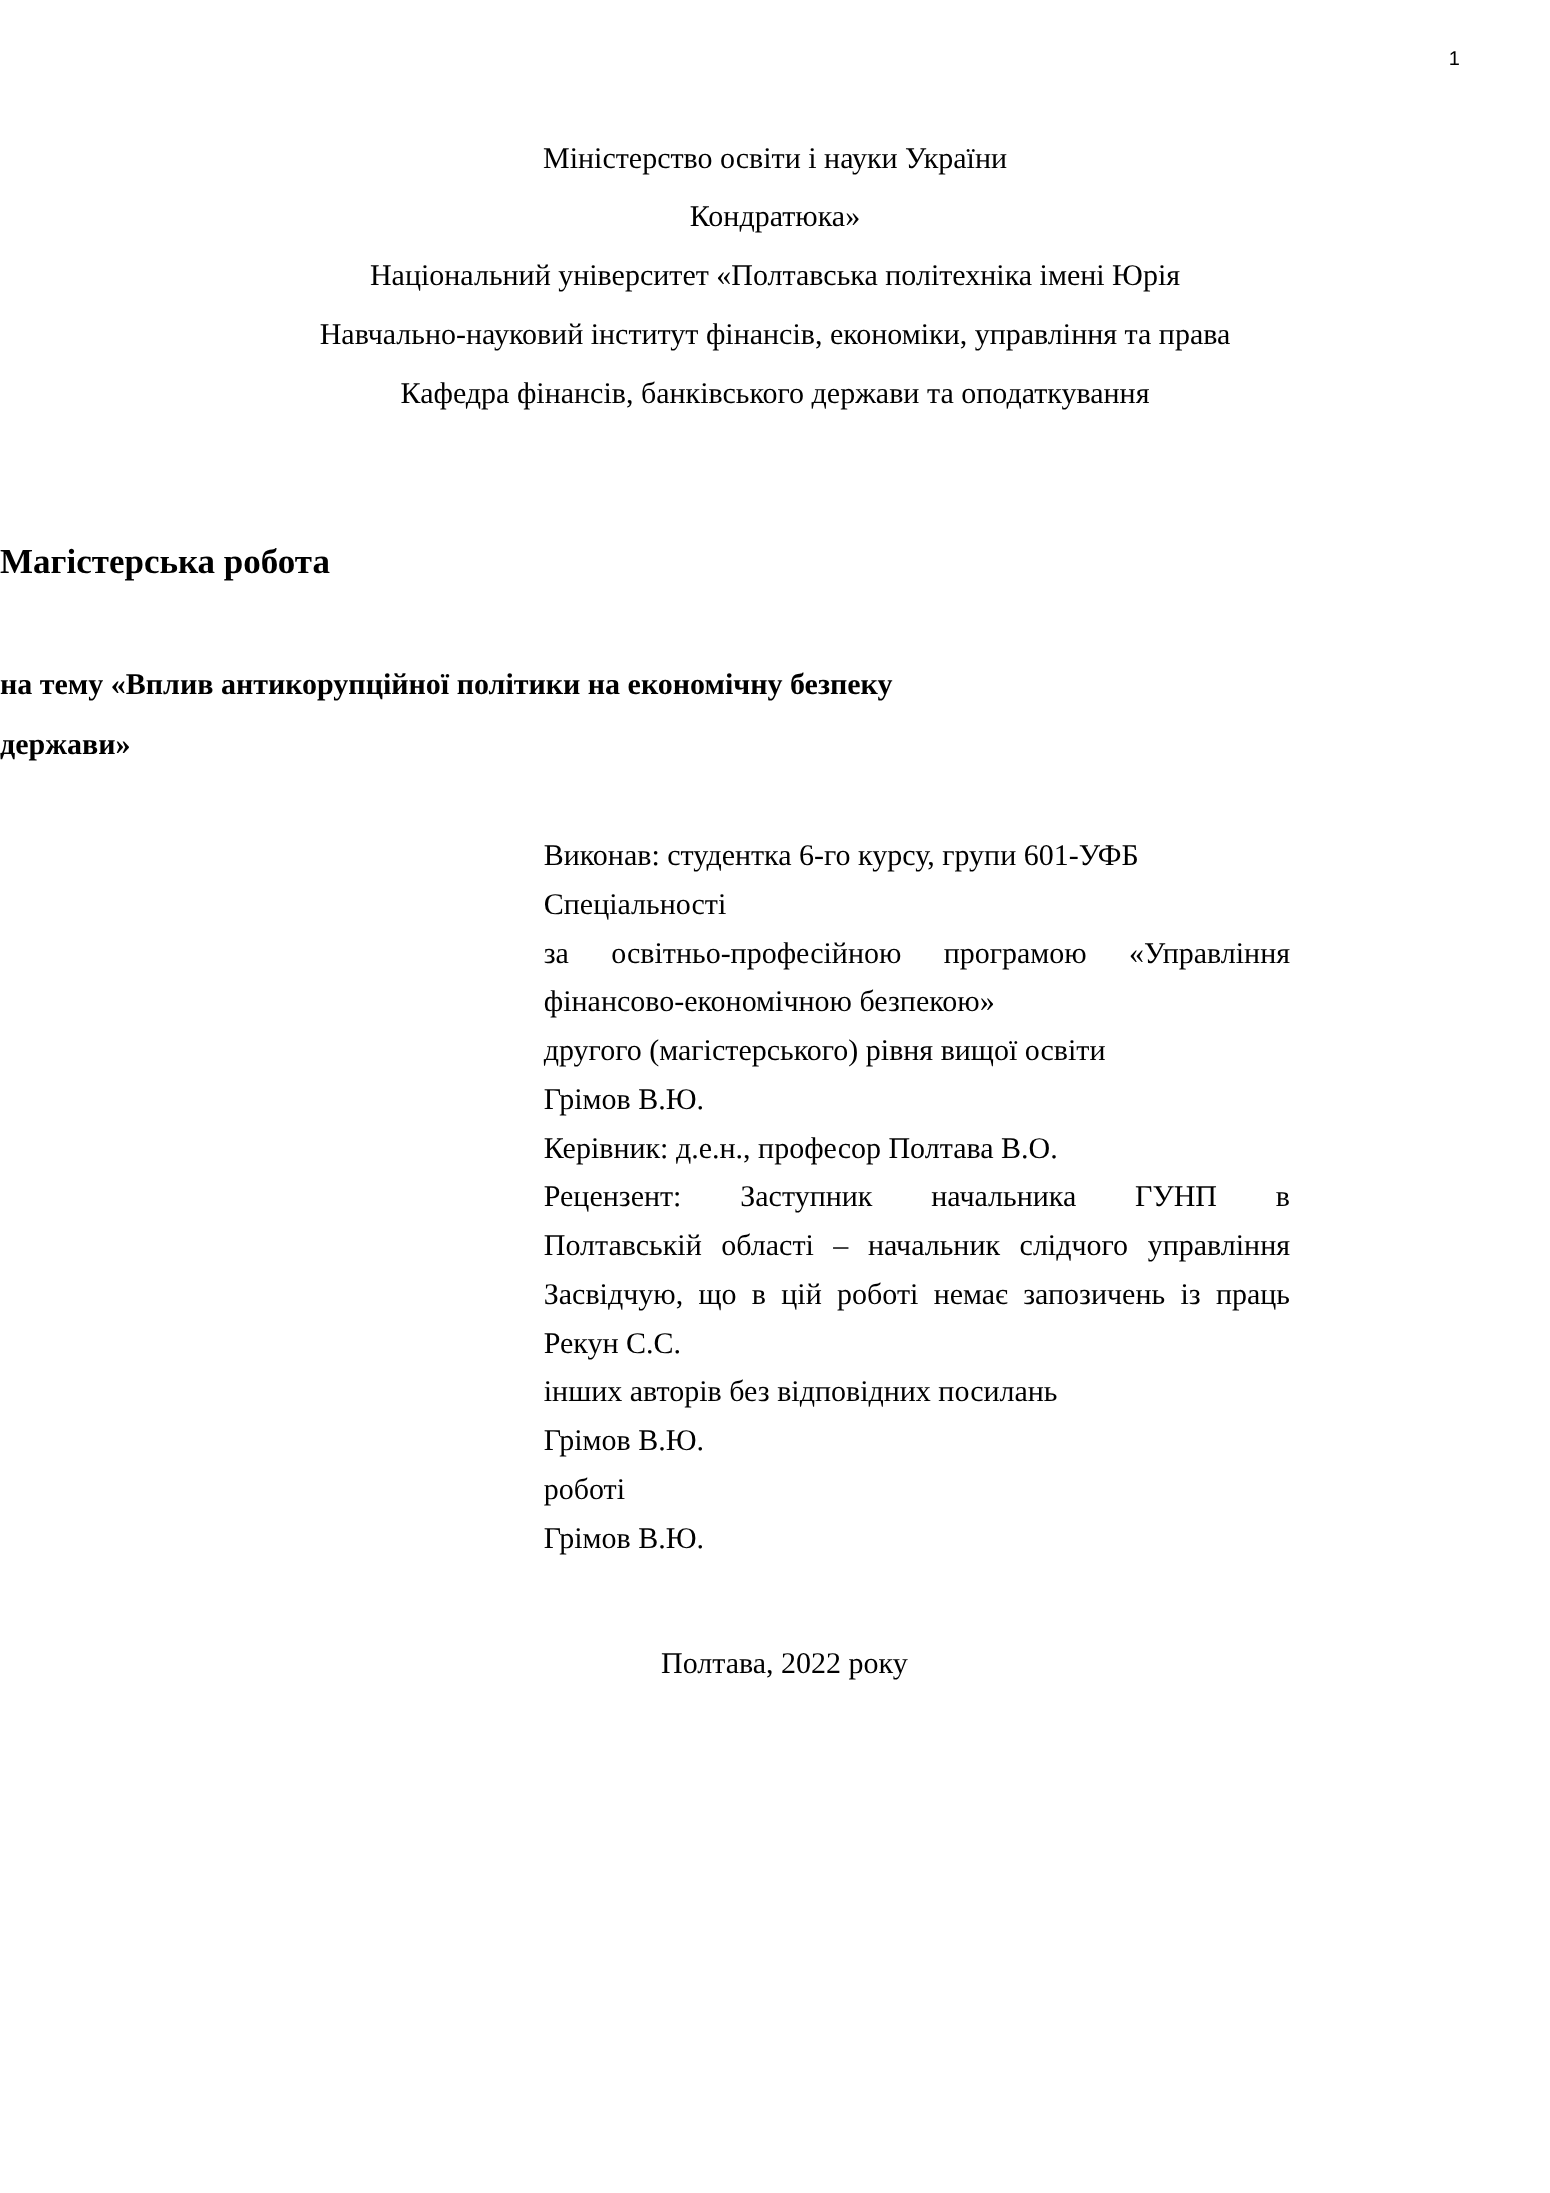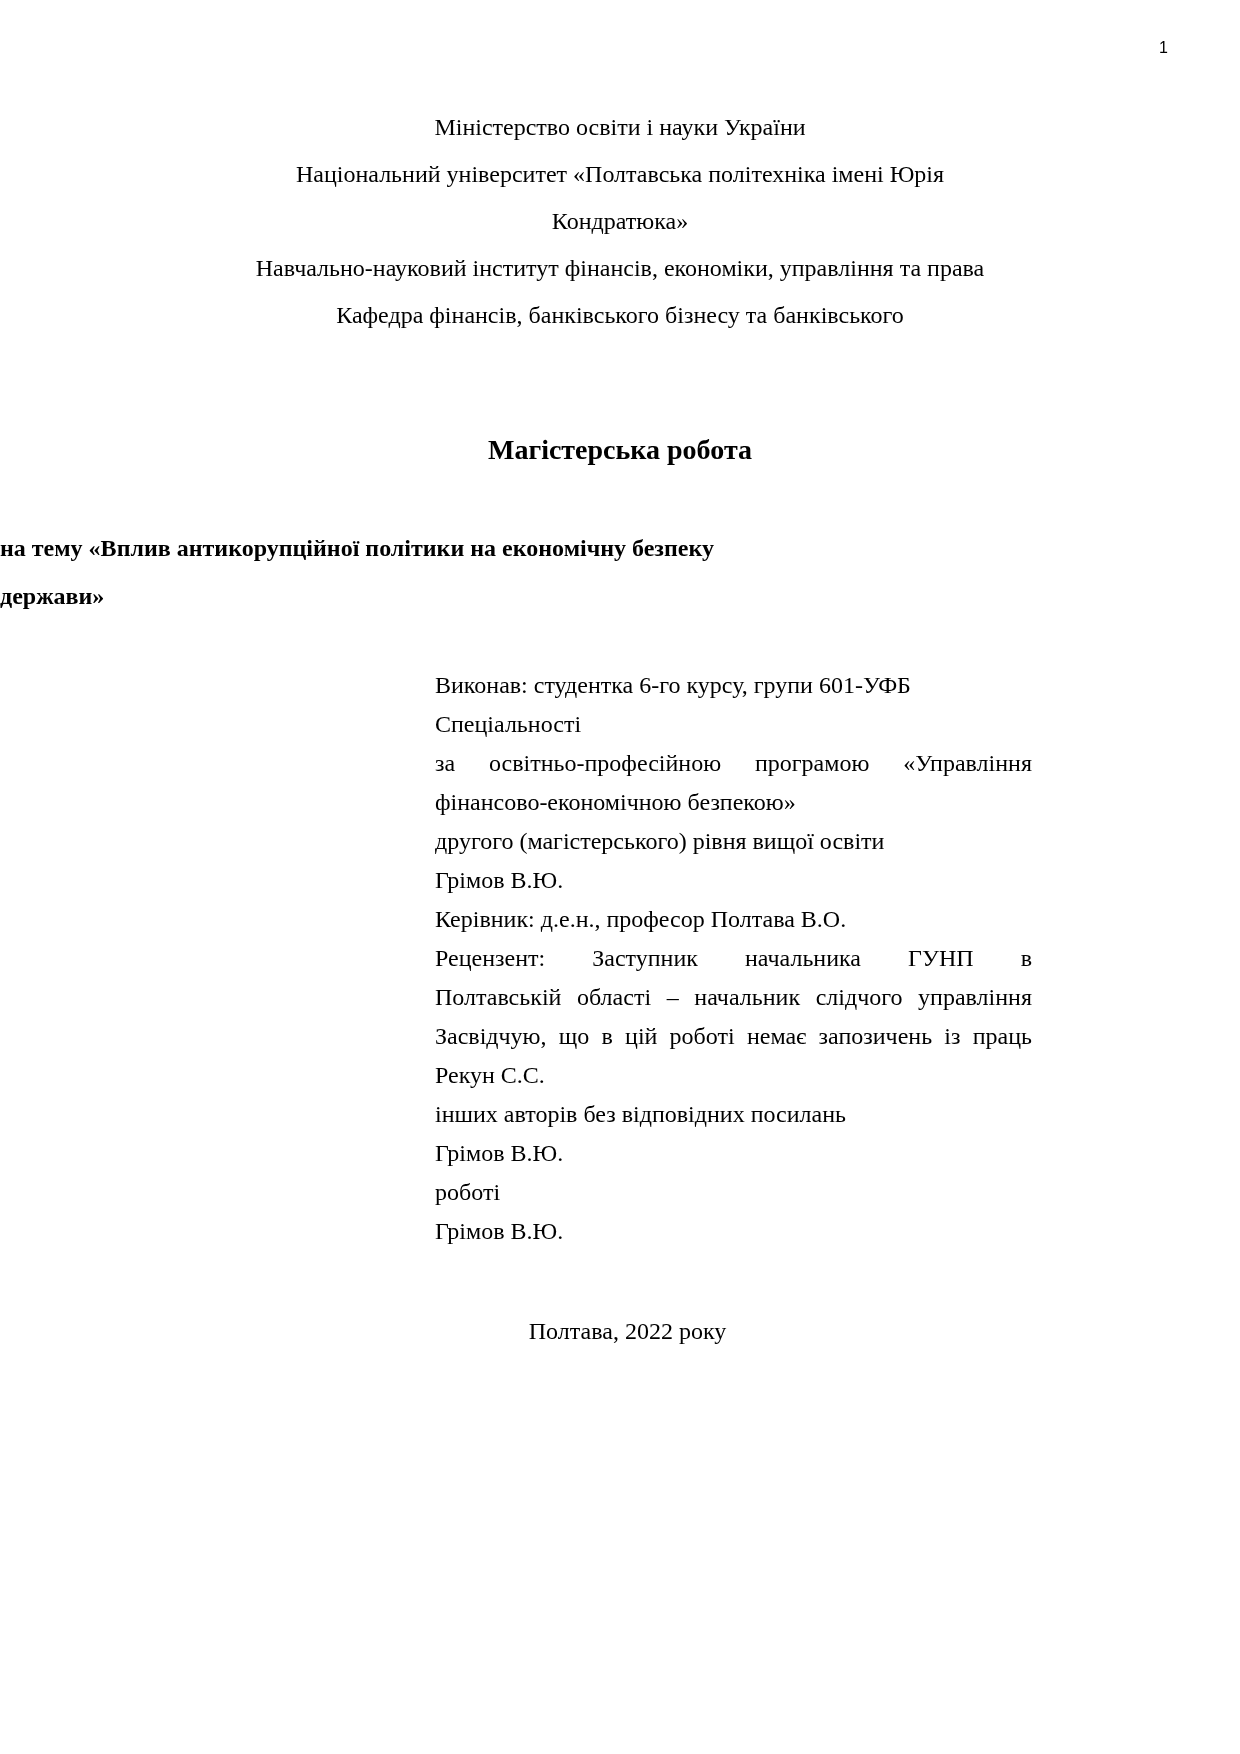--- a/index.html
+++ b/index.html
@@ -23,21 +23,21 @@
     font-size: 16px;
     line-height: 20px;
   }
   .header-block {
     padding-top: 104px;
     text-align: center;
     line-height: 47px;
   }
   .title-block {
     margin-top: 87px;
-    text-align: center;
+    text-align: left;
     font-weight: bold;
     font-size: 28px;
     line-height: 48px;
   }
   .topic-block {
     margin-top: 50px;
     text-align: left;
     font-weight: bold;
     line-height: 48px;
   }
@@ -61,24 +61,24 @@
 </style>
 </head>
 <body>
 
 <div class="page">
 
   <div class="page-number">1</div>
 
   <div class="header-block">
     <div class="header-line">Міністерство освіти і науки України</div>
+    <div class="header-line">Кондратюка»</div>
     <div class="header-line">Національний університет «Полтавська політехніка імені Юрія</div>
-    <div class="header-line">Кондратюка»</div>
     <div class="header-line">Навчально-науковий інститут фінансів, економіки, управління та права</div>
-    <div class="header-line">Кафедра фінансів, банківського бізнесу та банківського</div>
+    <div class="header-line">Кафедра фінансів, банківського держави та оподаткування</div>
   </div>
 
   <div class="title-block">Магістерська робота</div>
 
   <div class="topic-block">
     <div class="topic-line">на тему «Вплив антикорупційної політики на економічну безпеку</div>
     <div class="topic-line">держави»</div>
   </div>
 
   <div class="credits-block">

